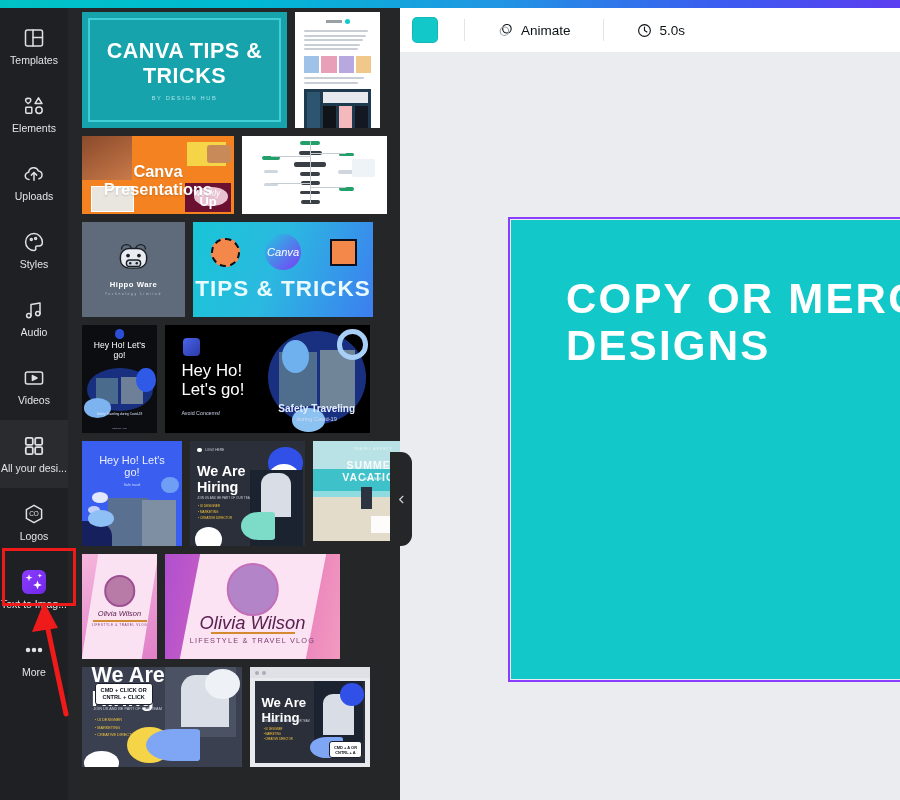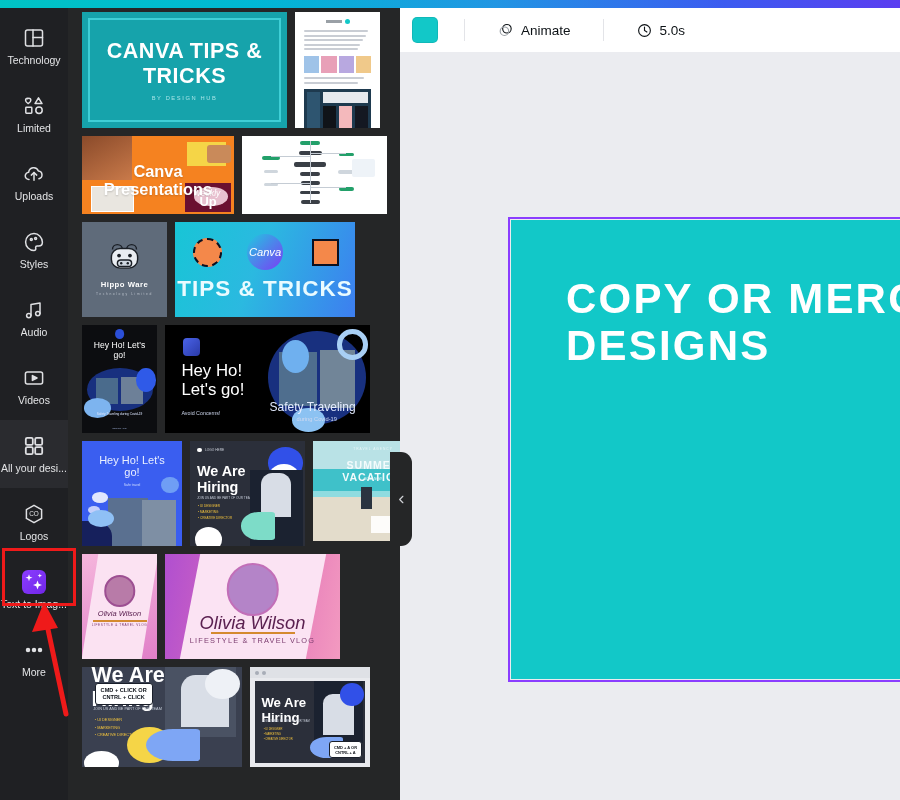--- a/index.html
+++ b/index.html
@@ -134,32 +134,32 @@
 
   <div class="rail" id="rail">
       <div class="rail-item">
         <span class="ico">
           <svg viewBox="0 0 24 24" fill="none" stroke="#dfe0e3" stroke-width="1.5" stroke-linecap="round" stroke-linejoin="round">
             <rect x="3.5" y="4" width="17" height="16" rx="2"></rect>
             <line x1="11" y1="4" x2="11" y2="20"></line>
             <line x1="11" y1="11.5" x2="20.5" y2="11.5"></line>
           </svg>
         </span>
-        <span class="rail-label">Technology</span>
+        <span class="rail-label">Templates</span>
       </div>
       <div class="rail-item">
         <span class="ico">
           <svg viewBox="0 0 24 24" fill="none" stroke="#dfe0e3" stroke-width="1.5" stroke-linecap="round" stroke-linejoin="round">
             <path d="M5.6 4.2c-1.1 0-2 .9-2 2 0 1.9 2.6 3.4 2.6 3.4S8.8 8.1 8.8 6.2c0-1.1-.9-2-2-2-.5 0-.9.2-1.2.5"></path>
             <path d="M16.5 3.8 L20 9.6 H13 Z"></path>
             <rect x="3.8" y="13.2" width="6" height="6" rx=".6"></rect>
             <circle cx="17" cy="16.2" r="3.2"></circle>
           </svg>
         </span>
-        <span class="rail-label">Limited</span>
+        <span class="rail-label">Elements</span>
       </div>
       <div class="rail-item">
         <span class="ico">
           <svg viewBox="0 0 24 24" fill="none" stroke="#dfe0e3" stroke-width="1.5" stroke-linecap="round" stroke-linejoin="round">
             <path d="M7 17.5a3.6 3.6 0 0 1-.3-7.2 5 5 0 0 1 9.7-1.3 3.9 3.9 0 0 1 .5 7.7"></path>
             <path d="M12 10.6v7.6"></path>
             <path d="M9.3 13.1 12 10.5l2.7 2.6"></path>
           </svg>
         </span>
         <span class="rail-label">Uploads</span>
@@ -316,21 +316,21 @@
             <div style="position:absolute;left:67%;top:66%;width:10%;height:4%;background:#23a06a;border-radius:2px"></div>
             <div style="position:absolute;left:76%;top:30%;width:16%;height:22%;background:#eef3f8;border-radius:2px"></div>
             <div style="position:absolute;left:47%;top:6%;width:1px;height:80%;background:#c5ccd4"></div>
             <div style="position:absolute;left:20%;top:26%;width:27%;height:1px;background:#c5ccd4"></div>
             <div style="position:absolute;left:47%;top:22%;width:25%;height:1px;background:#c5ccd4"></div>
             <div style="position:absolute;left:20%;top:60%;width:27%;height:1px;background:#c5ccd4"></div>
             <div style="position:absolute;left:47%;top:66%;width:25%;height:1px;background:#c5ccd4"></div>
           </div>
         </div>
         <div class="thumb-row">
-          <div class="thumb" style="width: 85px; height: 95px; background: rgb(95, 107, 122);">
+          <div class="thumb" style="width: 103px; height: 95px; background: rgb(95, 107, 122);">
             <div style="position:absolute;inset:0;background:#5f6b7a"></div>
             <div class="tcenter">
               <svg viewBox="0 0 64 54" style="width:35.02px;height:auto" fill="none" stroke="#1a1f26" stroke-width="2.6">
                 <path d="M10 12c0-5 4-9 9-9s9 4 9 9"></path>
                 <path d="M36 12c0-5 4-9 9-9s9 4 9 9"></path>
                 <rect x="8" y="10" width="48" height="36" rx="16" fill="#e9edf2"></rect>
                 <circle cx="22" cy="23" r="3.4" fill="#1a1f26" stroke="none"></circle>
                 <circle cx="42" cy="23" r="3.4" fill="#1a1f26" stroke="none"></circle>
                 <rect x="19" y="31" width="26" height="12" rx="6" fill="#cfd7e0"></rect>
                 <circle cx="26" cy="37" r="2.2" fill="#1a1f26" stroke="none"></circle>
@@ -367,21 +367,21 @@
             <div style="position:absolute;left:9%;top:12%;width:16.4px;height:18.45px;background:linear-gradient(135deg,#4a63e8,#2a3aa8);border-radius:4px"></div>
             <div style="position:absolute;left:8%;top:33%;color:#fff;font-size:16.810000000000002px;line-height:1.18">Hey Ho!<br>Let's go!</div>
             <div style="position:absolute;left:8%;bottom:16%;color:#c9d2e8;font-size:5.33px">Avoid Concerns!</div>
             <div style="position:absolute;right:2%;top:6%;width:48%;height:86%;border-radius:50%;background:#18307f;overflow:hidden">
               <div style="position:absolute;left:12%;top:22%;width:38%;height:58%;background:#4f6e8e"></div>
               <div style="position:absolute;left:53%;top:20%;width:36%;height:62%;background:#718598"></div>
             </div>
             <div style="position:absolute;right:30%;top:14%;width:13%;height:30%;border-radius:50%;background:#6fb0ef"></div>
             <div style="position:absolute;right:1%;top:4%;width:15%;height:28%;border-radius:50%;border:5.74px solid #a8cff5"></div>
             <div style="position:absolute;right:22%;bottom:1%;width:16%;height:22%;border-radius:50%;background:#8cc2f2"></div>
-            <div style="position:absolute;right:3%;bottom:18%;width:46%;color:#e4ecff;font-size:12px;font-weight:400">Safety Traveling</div>
+            <div style="position:absolute;right:3%;bottom:18%;width:46%;text-align:center;color:#e4ecff;font-size:10px;font-weight:700">Safety Traveling</div>
             <div style="position:absolute;right:3%;bottom:10%;width:46%;text-align:center;color:#cfd9f0;font-size:5.74px">during Covid-19</div>
           </div>
         </div>
         <div class="thumb-row">
           <div class="thumb" style="width: 100px; height: 105px; background: rgb(58, 94, 240);">
             <div style="position:absolute;inset:0;background:#3a5ef0"></div>
             <div style="position:absolute;left:0;right:0;top:12%;text-align:center;color:#eaf0ff;font-size:11px;line-height:1.12">Hey Ho! Let's<br>go!</div>
             <div style="position:absolute;left:0;right:0;top:40%;text-align:center;color:#cfdcff;font-size:3.5000000000000004px">Safe travel</div>
             <div style="position:absolute;left:10%;top:49%;width:16%;height:10%;background:#fff;border-radius:50%;opacity:.85"></div>
             <div style="position:absolute;left:6%;top:62%;width:12%;height:8%;background:#fff;border-radius:50%;opacity:.7"></div>

